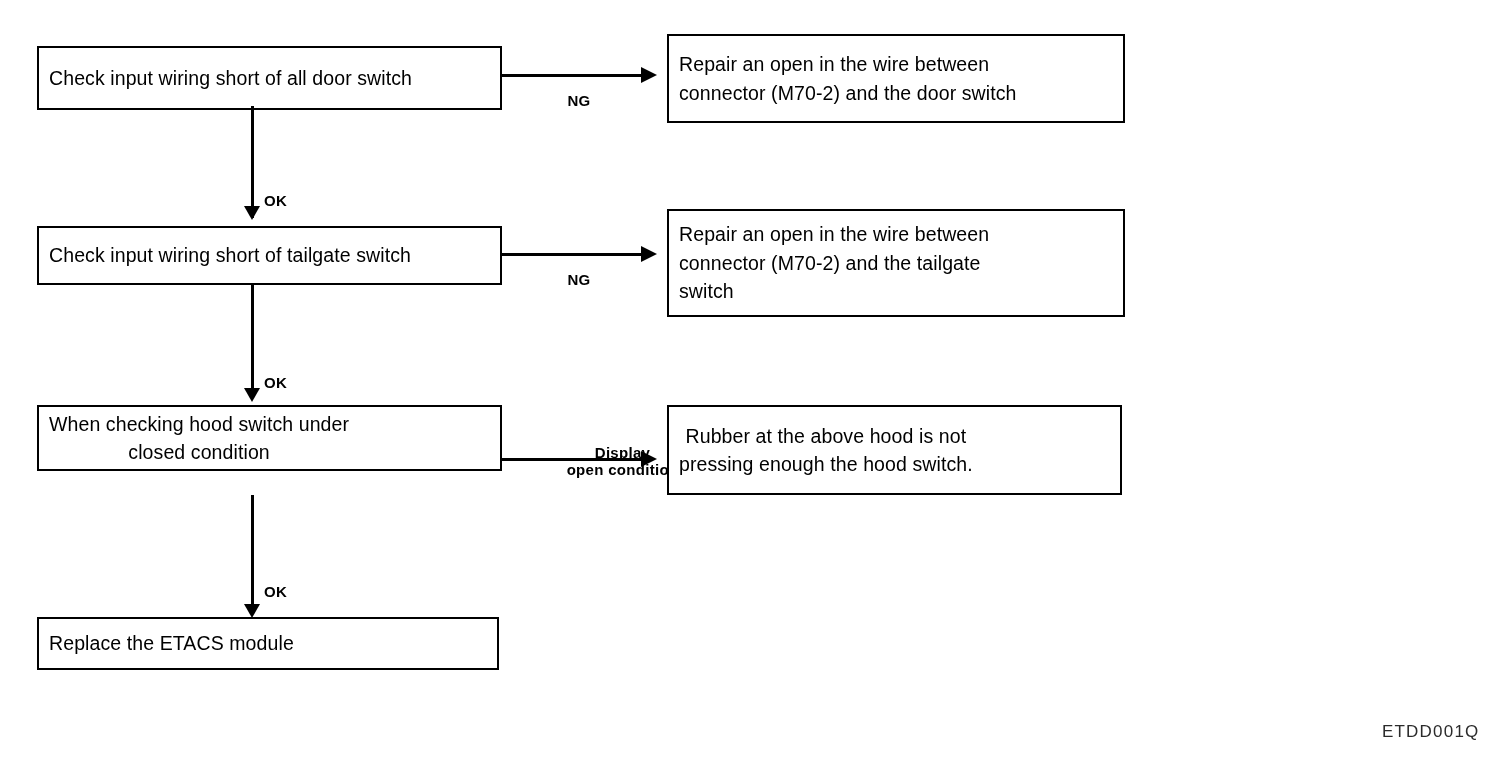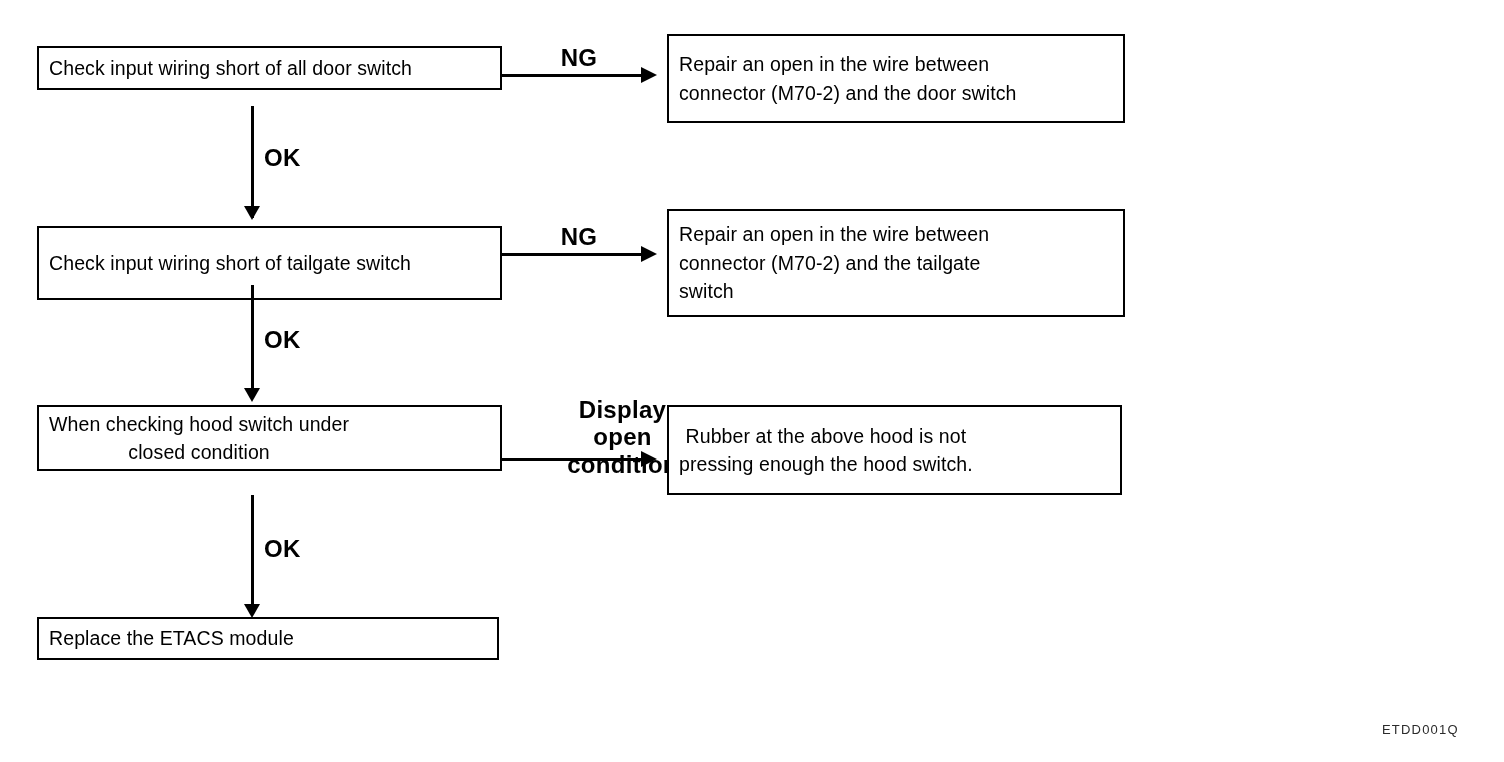--- a/index.html
+++ b/index.html
@@ -61,61 +61,62 @@
   .arrow-right {
     position: absolute;
     width: 0;
     height: 0;
     border-top: 8px solid transparent;
     border-bottom: 8px solid transparent;
     border-left: 16px solid #000000;
   }
   .edge-label {
     position: absolute;
-    font-size: 24px;
+    font-size: 15px;
     font-weight: bold;
     letter-spacing: 0.3px;
     line-height: 1.14;
     white-space: pre-line;
     text-align: center;
+    margin-top: 48px;
   }
   .edge-label.ok {
     text-align: center;
   }
   .figure-code {
     position: absolute;
-    font-size: 13px;
+    font-size: 17px;
     letter-spacing: 1.2px;
     color: #2b2b2b;
     font-family: "Liberation Sans", sans-serif;
   }
 </style>
 </head>
 <body>
 
 <div id="canvas">
 
-  <div class="node left-align" style="left:37px; top:46px; width:465px; height:44px;">
+  <div class="node left-align" style="left:37px; top:46px; width:465px; height:64px;">
     <span class="node-text">Check input wiring short of all door switch</span>
   </div>
 
   <div class="hline" style="left:502px; top:74px; width:141px;"></div>
   <div class="arrow-right" style="left:641px; top:67px;"></div>
   <div class="edge-label" style="left:529px; top:44px; width:100px;">NG</div>
 
   <div class="node" style="left:667px; top:34px; width:458px; height:89px;">
     <span class="node-text" style="text-align:left;">Repair an open in the wire between
 connector (M70-2) and the door switch</span>
   </div>
 
   <div class="vline" style="left:251px; top:106px; height:112px;"></div>
   <div class="arrow-down" style="left:244px; top:206px;"></div>
   <div class="edge-label ok" style="left:264px; top:144px;">OK</div>
 
-  <div class="node left-align" style="left:37px; top:226px; width:465px; height:74px;">
+  <div class="node left-align" style="left:37px; top:226px; width:465px; height:59px;">
     <span class="node-text">Check input wiring short of tailgate switch</span>
   </div>
 
   <div class="hline" style="left:502px; top:253px; width:141px;"></div>
   <div class="arrow-right" style="left:641px; top:246px;"></div>
   <div class="edge-label" style="left:529px; top:223px; width:100px;">NG</div>
 
   <div class="node" style="left:667px; top:209px; width:458px; height:108px;">
     <span class="node-text" style="text-align:left;">Repair an open in the wire between
 connector (M70-2) and the tailgate
@@ -138,19 +139,19 @@
 
   <div class="node" style="left:667px; top:405px; width:455px; height:90px;">
     <span class="node-text">Rubber at the above hood is not
 pressing enough the hood switch.</span>
   </div>
 
   <div class="vline" style="left:251px; top:495px; height:116px;"></div>
   <div class="arrow-down" style="left:244px; top:604px;"></div>
   <div class="edge-label ok" style="left:264px; top:535px;">OK</div>
 
-  <div class="node" style="left:37px; top:617px; width:462px; height:43px;">
+  <div class="node" style="left:37px; top:617px; width:462px; height:53px;">
     <span class="node-text">Replace the ETACS module</span>
   </div>
 
   <div class="figure-code" style="left:1382px; top:722px;">ETDD001Q</div>
 
 </div>
 
 </body></html>

